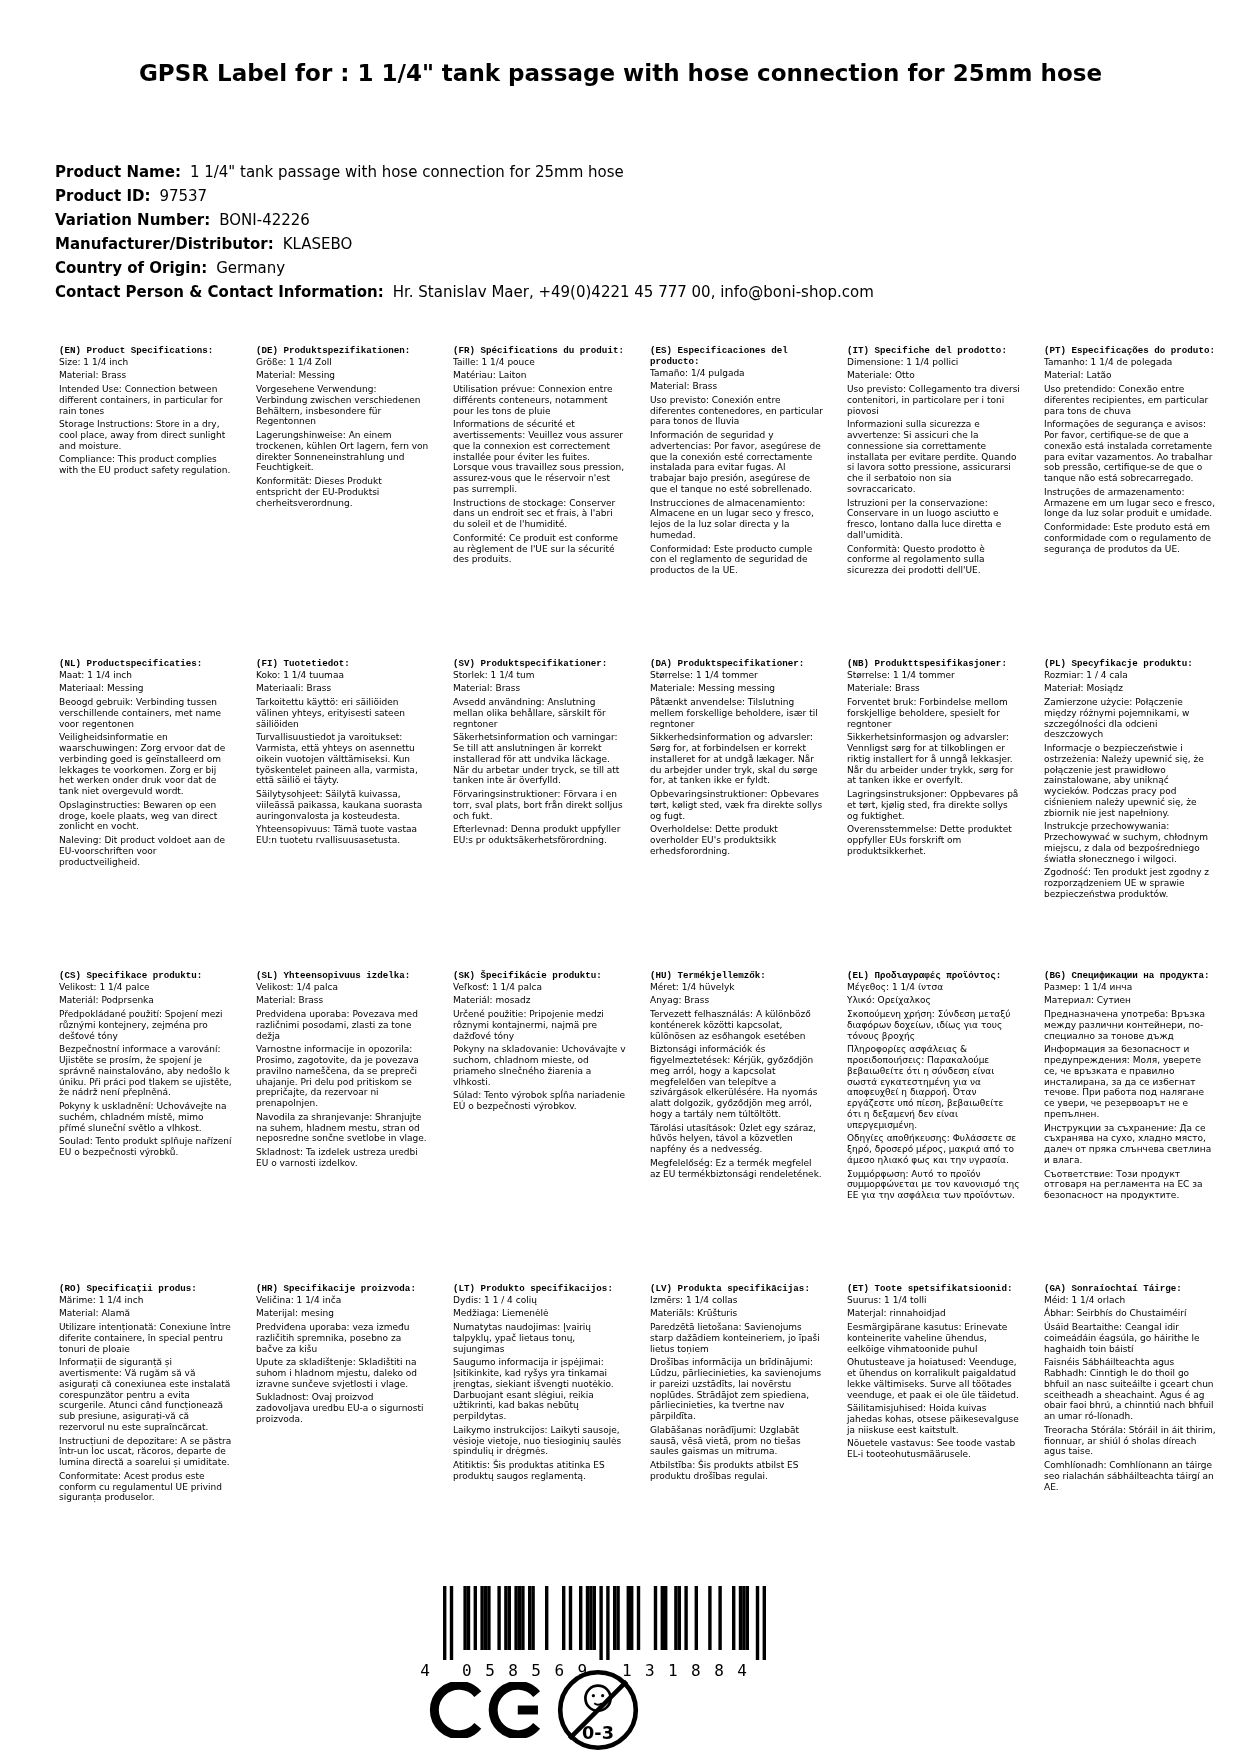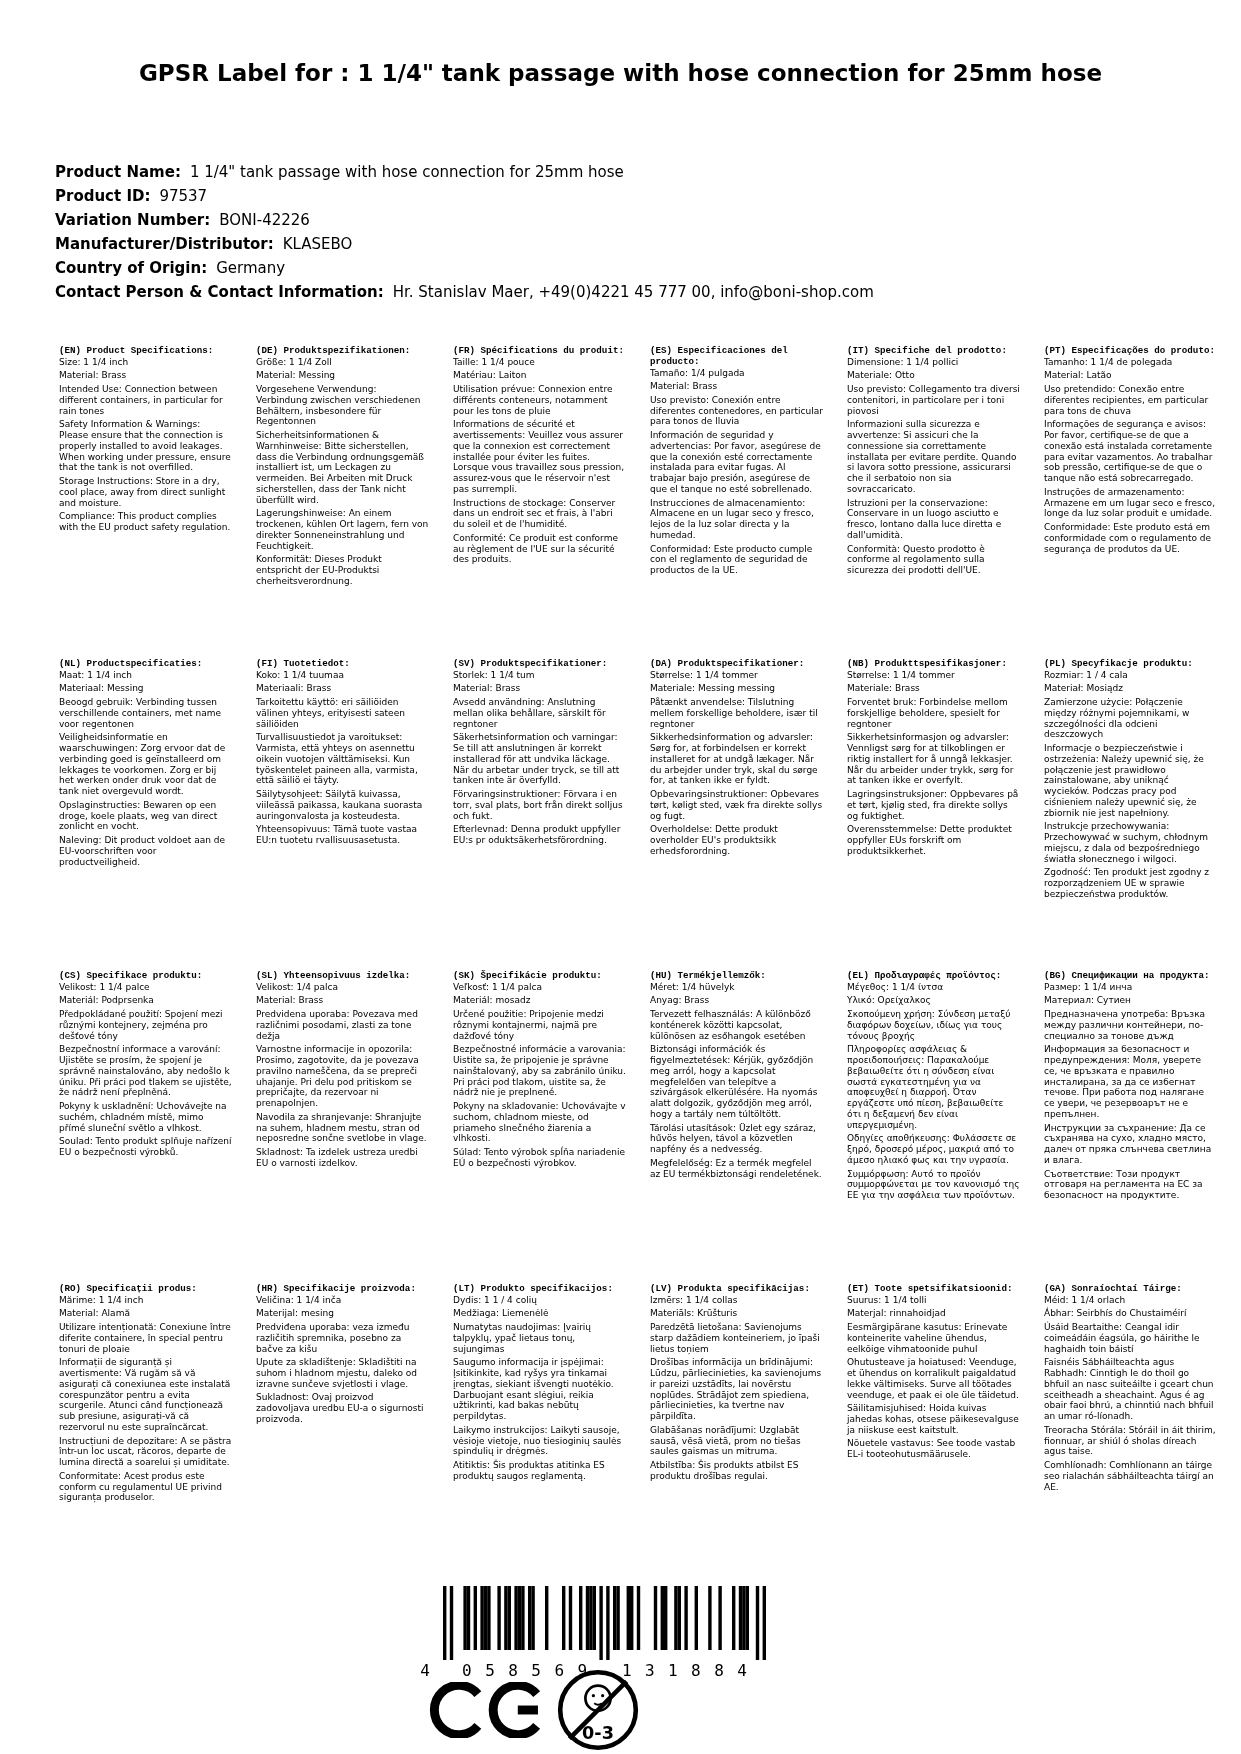--- a/index.html
+++ b/index.html
@@ -42,30 +42,28 @@
       <div class="pi-row"><span class="pi-label">Country of Origin:</span><span>Germany</span></div>
       <div class="pi-row"><span class="pi-label">Contact Person &amp; Contact Information:</span><span>Hr. Stanislav Maer, +49(0)4221 45 777 00, info@boni-shop.com</span></div>
     </div>
 
   <div class="lang-grid" id="lang-grid">
       <div class="lang-block">
         <h3>(EN) Product Specifications:</h3>
         <p>Size: 1 1/4 inch</p>
         <p>Material: Brass</p>
         <p>Intended Use: Connection between different containers, in particular for rain tones</p>
-        <p>Safety Information &amp; Warnings: Please ensure that the connection is properly installed to avoid leakages. When working under pressure, ensure that the tank is not overfilled.</p>
         <p>Storage Instructions: Store in a dry, cool place, away from direct sunlight and moisture.</p>
         <p>Compliance: This product complies with the EU product safety regulation.</p>
       </div>
       <div class="lang-block">
         <h3>(DE) Produktspezifikationen:</h3>
         <p>Größe: 1 1/4 Zoll</p>
         <p>Material: Messing</p>
         <p>Vorgesehene Verwendung: Verbindung zwischen verschiedenen Behältern, insbesondere für Regentonnen</p>
-        <p>Sicherheitsinformationen &amp; Warnhinweise: Bitte sicherstellen, dass die Verbindung ordnungsgemäß installiert ist, um Leckagen zu vermeiden. Bei Arbeiten mit Druck sicherstellen, dass der Tank nicht überfüllt wird.</p>
         <p>Lagerungshinweise: An einem trockenen, kühlen Ort lagern, fern von direkter Sonneneinstrahlung und Feuchtigkeit.</p>
         <p>Konformität: Dieses Produkt entspricht der EU-Produktsi cherheitsverordnung.</p>
       </div>
       <div class="lang-block">
         <h3>(FR) Spécifications du produit:</h3>
         <p>Taille: 1 1/4 pouce</p>
         <p>Matériau: Laiton</p>
         <p>Utilisation prévue: Connexion entre différents conteneurs, notamment pour les tons de pluie</p>
         <p>Informations de sécurité et avertissements: Veuillez vous assurer que la connexion est correctement installée pour éviter les fuites. Lorsque vous travaillez sous pression, assurez-vous que le réservoir n'est pas surrempli.</p>
         <p>Instructions de stockage: Conserver dans un endroit sec et frais, à l'abri du soleil et de l'humidité.</p>
@@ -168,21 +166,20 @@
         <p>Predvidena uporaba: Povezava med različnimi posodami, zlasti za tone dežja</p>
         <p>Varnostne informacije in opozorila: Prosimo, zagotovite, da je povezava pravilno nameščena, da se prepreči uhajanje. Pri delu pod pritiskom se prepričajte, da rezervoar ni prenapolnjen.</p>
         <p>Navodila za shranjevanje: Shranjujte na suhem, hladnem mestu, stran od neposredne sončne svetlobe in vlage.</p>
         <p>Skladnost: Ta izdelek ustreza uredbi EU o varnosti izdelkov.</p>
       </div>
       <div class="lang-block">
         <h3>(SK) Špecifikácie produktu:</h3>
         <p>Veľkosť: 1 1/4 palca</p>
         <p>Materiál: mosadz</p>
         <p>Určené použitie: Pripojenie medzi rôznymi kontajnermi, najmä pre dažďové tóny</p>
-        <p>Bezpečnostné informácie a varovania: Uistite sa, že pripojenie je správne nainštalovaný, aby sa zabránilo úniku. Pri práci pod tlakom, uistite sa, že nádrž nie je preplnené.</p>
         <p>Pokyny na skladovanie: Uchovávajte v suchom, chladnom mieste, od priameho slnečného žiarenia a vlhkosti.</p>
         <p>Súlad: Tento výrobok spĺňa nariadenie EÚ o bezpečnosti výrobkov.</p>
       </div>
       <div class="lang-block">
         <h3>(HU) Termékjellemzők:</h3>
         <p>Méret: 1/4 hüvelyk</p>
         <p>Anyag: Brass</p>
         <p>Tervezett felhasználás: A különböző konténerek közötti kapcsolat, különösen az esőhangok esetében</p>
         <p>Biztonsági információk és figyelmeztetések: Kérjük, győződjön meg arról, hogy a kapcsolat megfelelően van telepítve a szivárgások elkerülésére. Ha nyomás alatt dolgozik, győződjön meg arról, hogy a tartály nem túltöltött.</p>
         <p>Tárolási utasítások: Üzlet egy száraz, hűvös helyen, távol a közvetlen napfény és a nedvesség.</p>

